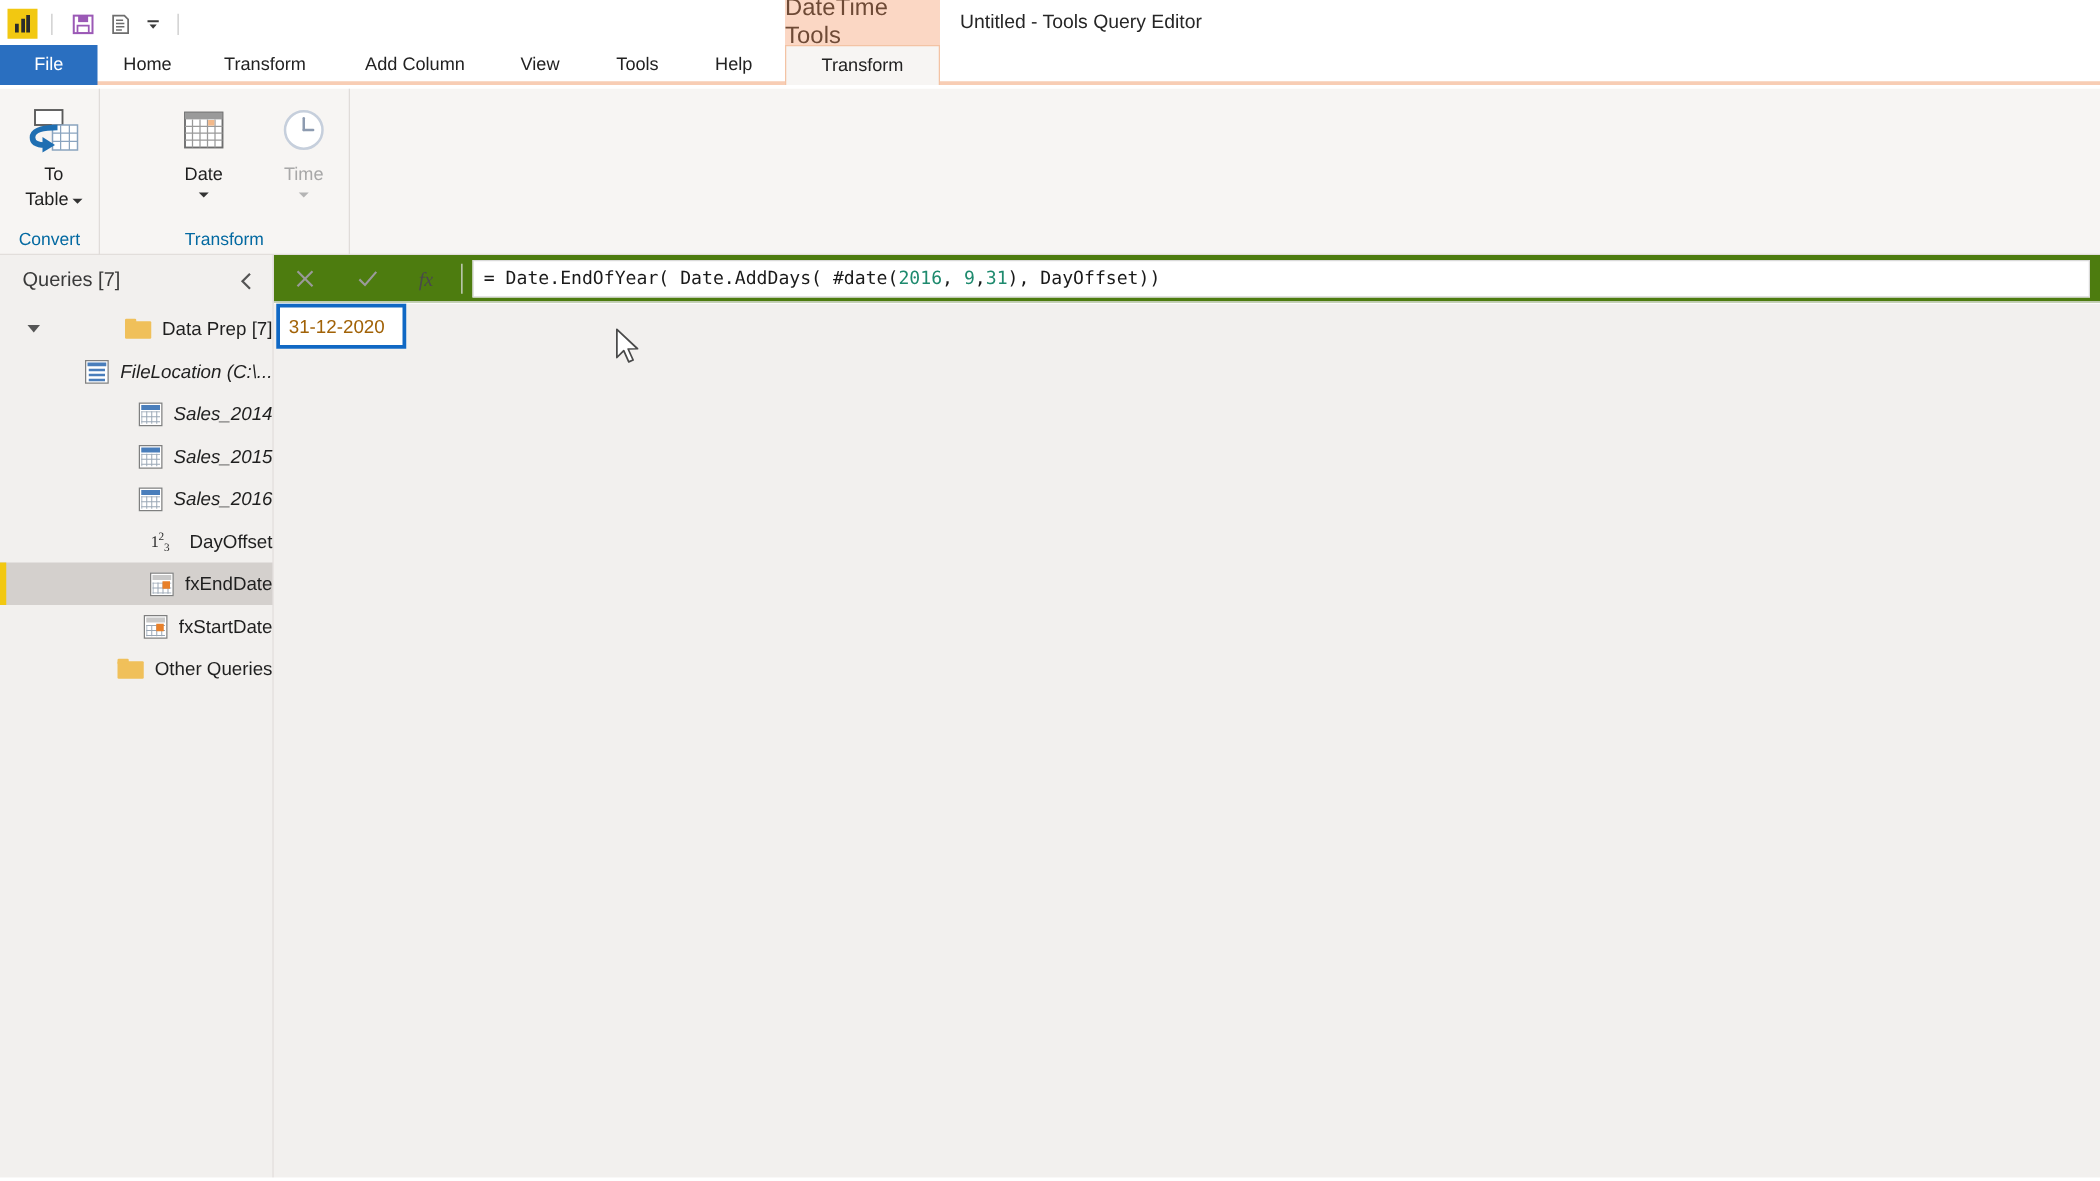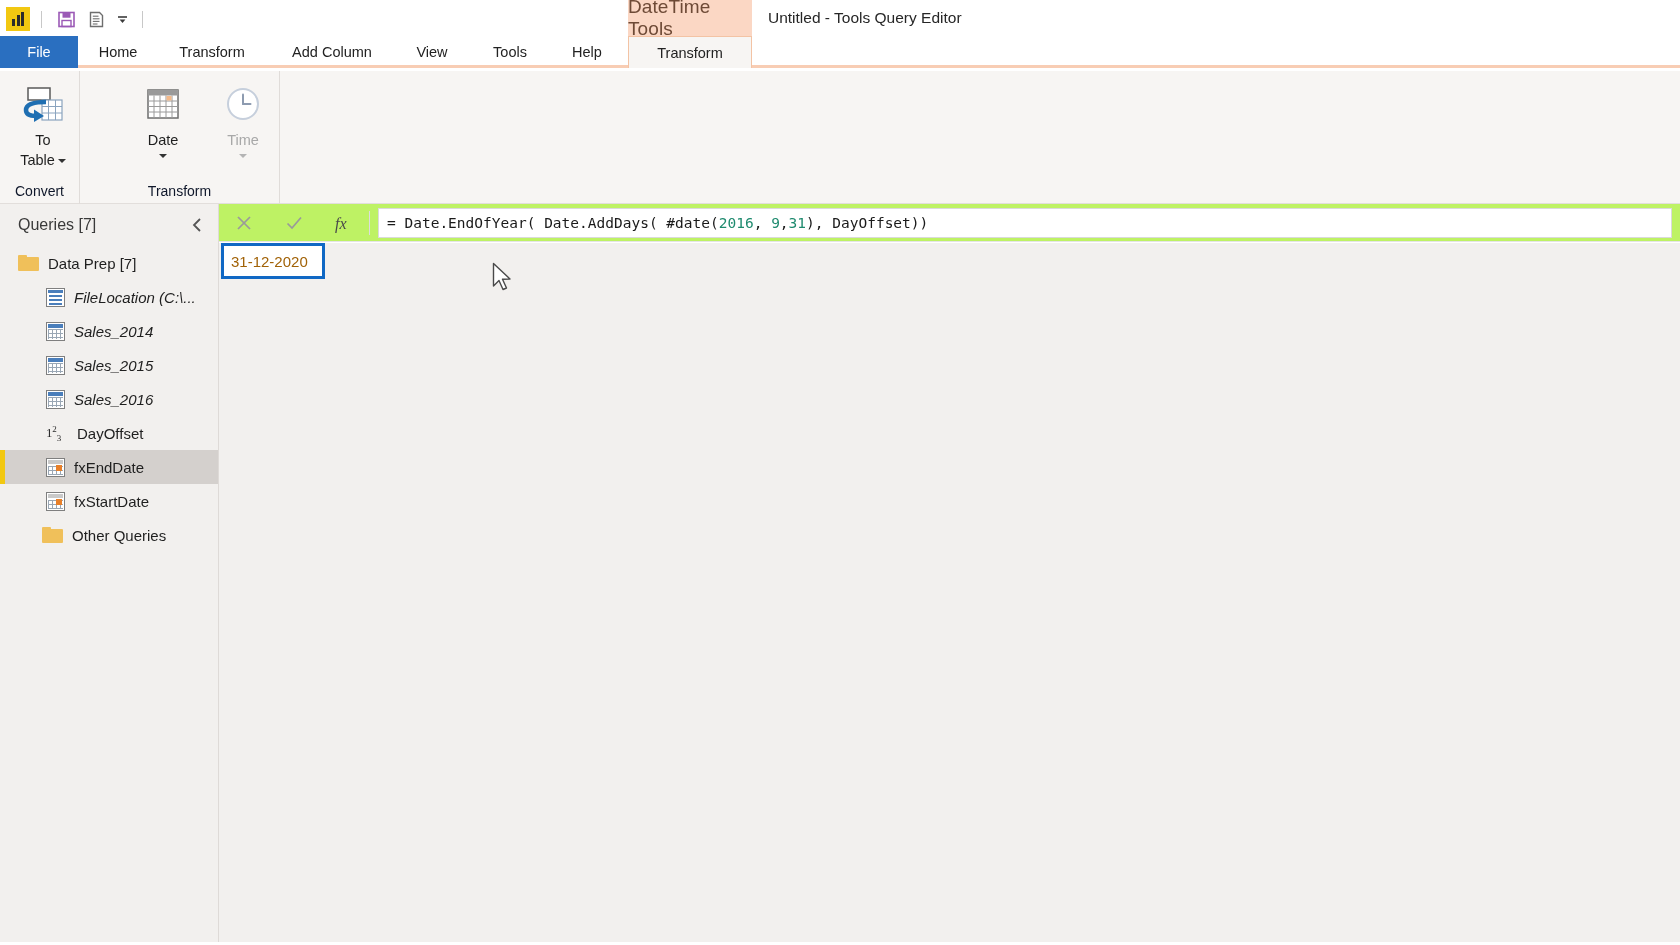--- a/index.html
+++ b/index.html
@@ -107,21 +107,21 @@
     align-items: flex-end;
     border-right: 1px solid #e0dcd9;
   }
   .rgroup-items {
     flex: 1; display: flex; align-items: flex-start; justify-content: center;
     gap: 8px; padding-top: 8px;
   }
   .rgroup-label {
     height: 26px; width: 100%;
     display: flex; align-items: center; justify-content: center;
-    font-size: 14px; color: #0f172a;
+    font-size: 14px; color: #0369a1;
   }
   .rbtn {
     width: 72px;
     display: flex; flex-direction: column; align-items: center;
     padding-top: 4px;
     cursor: default;
   }
   .rbtn-ico { height: 46px; display: flex; align-items: center; justify-content: center; }
   .rbtn-txt {
     font-size: 14.5px; color: #1f1f1f; text-align: center;
@@ -137,21 +137,21 @@
     vertical-align: middle;
     margin-left: 3px;
   }
   .caret-d.grey { border-top-color: #b4b4b4; }
   .caret-row { height: 14px; display:flex; align-items:center; justify-content:center; }
 
   
   .fbar {
     position: absolute; left: 219px; top: 204px;
     width: 1461px; height: 38px;
-    background: #bef264;
+    background: #4d7c0f;
     border-bottom: 1px solid #e5e5e5;
     display: flex; align-items: center;
   }
   .fbar-btn {
     width: 50px; height: 38px;
     display: flex; align-items: center; justify-content: center;
   }
   .fbar-sep { width: 1px; height: 24px; background: #dcdcdc; }
   .fbar-input {
     flex: 1; height: 30px;
@@ -183,20 +183,21 @@
   .chev-l {
     width: 22px; height: 22px;
     display: flex; align-items: center; justify-content: center;
     color: #555; font-size: 15px;
   }
   .qrow {
     height: 34px; display: flex; align-items: center;
     padding-left: 18px; gap: 9px;
     font-size: 15px; color: #1f1f1f;
     position: relative;
+    justify-content: flex-end;
   }
   .qrow.child { padding-left: 46px; }
   .qrow.selected { background: #d4d0cd; }
   .qrow.selected::before {
     content: ""; position: absolute; left: 0; top: 0;
     width: 5px; height: 100%; background: #f2c811;
   }
   .qrow .lbl { white-space: nowrap; }
   .qrow .lbl.italic { font-style: italic; }
   .tri {

